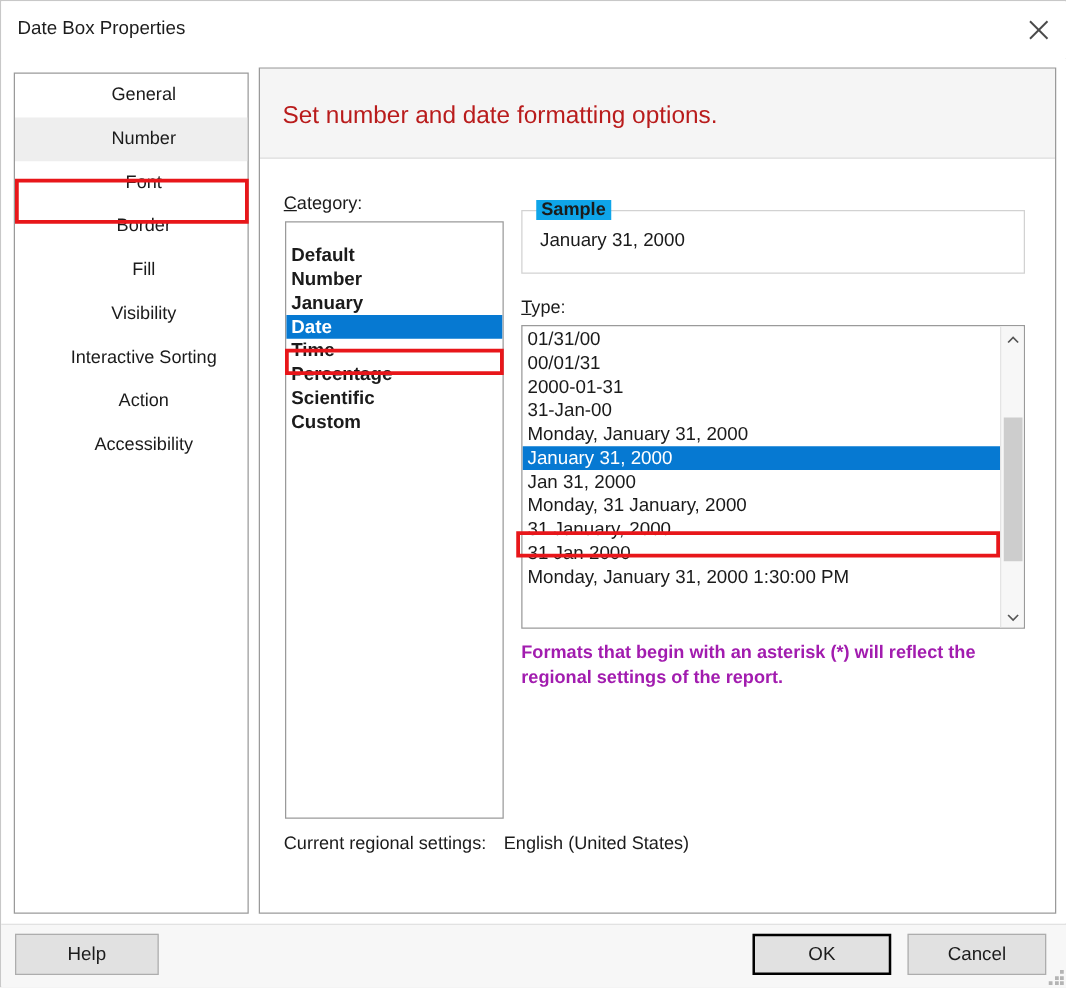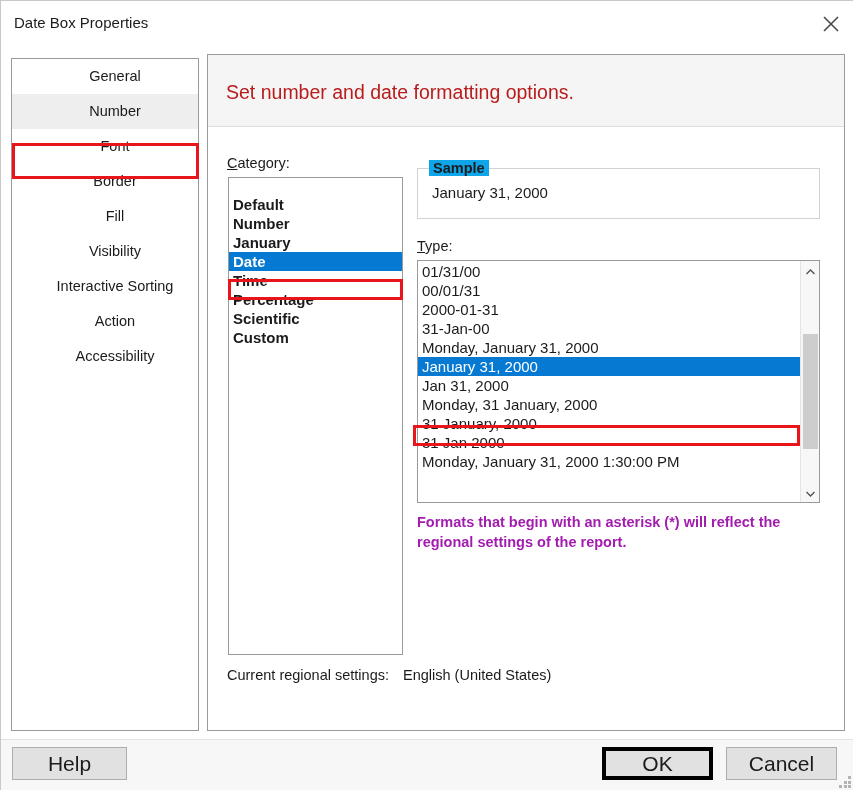--- a/index.html
+++ b/index.html
@@ -321,39 +321,39 @@
     height: 52px;
     background: #f7f7f7;
     border-top: 1px solid #e2e2e2;
     box-sizing: border-box;
   }
   .btn {
     position: absolute;
     background: #e1e1e1;
     border: 1px solid #adadad;
     box-sizing: border-box;
-    font-size: 21px;
+    font-size: 15px;
     color: #1b1b1b;
     display: flex;
     align-items: center;
     justify-content: center;
     cursor: default;
   }
   .btn-help {
     left: 11px;
     top: 7px;
     width: 115px;
     height: 33px;
   }
   .btn-ok {
     left: 601px;
     top: 7px;
     width: 111px;
     height: 33px;
-    border: 4px solid #000000;
+    border: 2px solid #000000;
     background: #e1e1e1;
   }
   .btn-cancel {
     left: 725px;
     top: 7px;
     width: 111px;
     height: 33px;
   }
   .grip {
     position: absolute;

